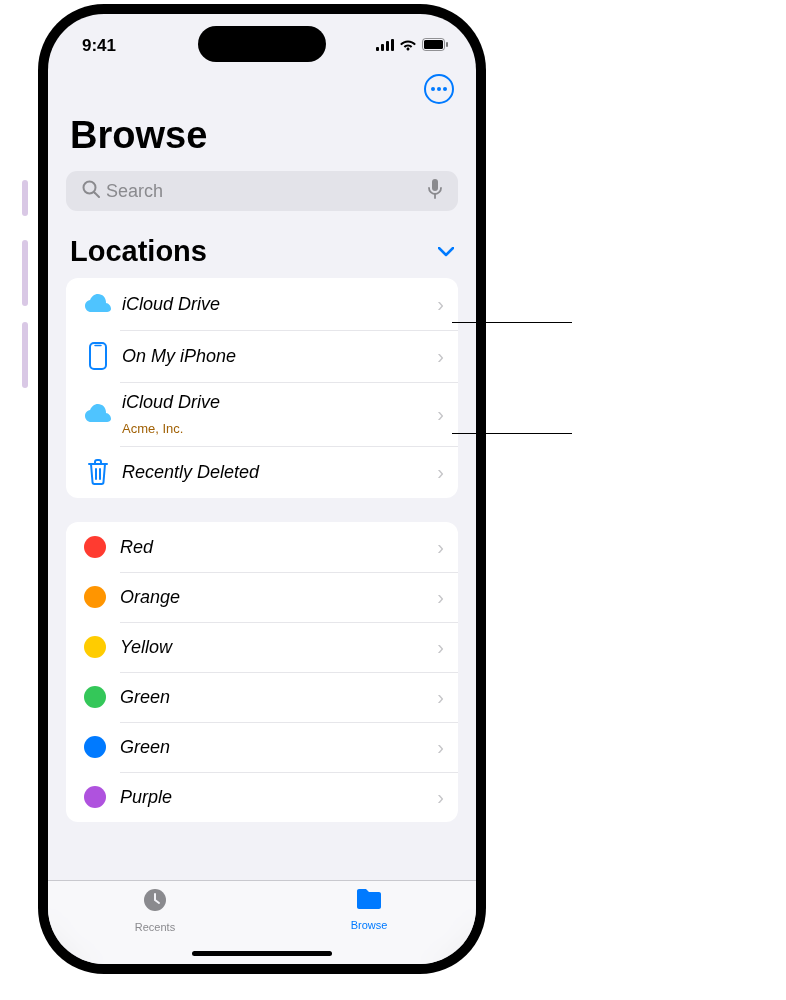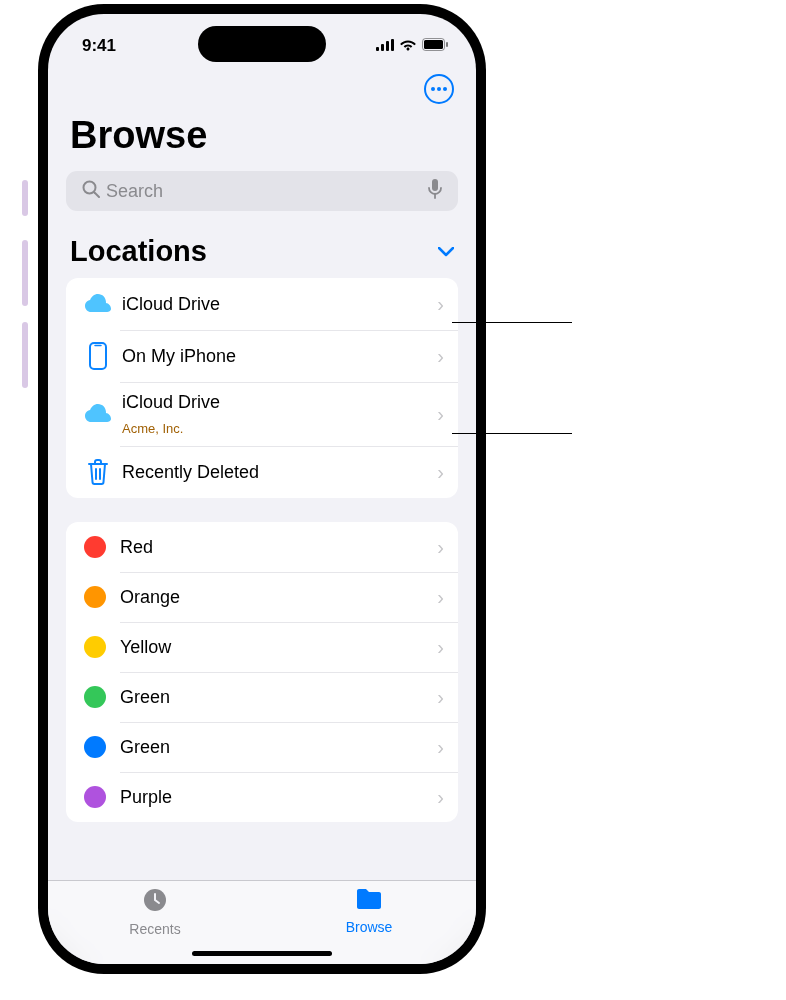--- a/index.html
+++ b/index.html
@@ -128,21 +128,21 @@
   .row-icon {
     width: 36px;
     height: 32px;
     display: flex;
     align-items: center;
     justify-content: center;
     margin-right: 6px;
     font-size: 24px;
   }
   .row-text { flex: 1; display: flex; flex-direction: column; }
-  .row-label { font-size: 18px; color: #000; }
+  .row-label { font-size: 18px; color: #000; font-style: italic; }
   .row-sub { font-size: 13px; color: #a16207; margin-top: 8px; }
   .row-chevron { color: #c6c6c9; font-size: 20px; font-weight: 300; }
   .tag-dot {
     width: 22px;
     height: 22px;
     border-radius: 50%;
     margin-left: 4px;
     margin-right: 14px;
   }
   .tab-bar {
@@ -156,21 +156,21 @@
     display: flex;
     justify-content: space-around;
     padding-top: 6px;
     backdrop-filter: blur(10px);
   }
   .tab-item {
     display: flex;
     flex-direction: column;
     align-items: center;
     gap: 2px;
-    font-size: 14px;
+    font-size: 11px;
     color: #8a8a8e;
     cursor: pointer;
     width: 120px;
   }
   .tab-item.active { color: #007aff; }
   .tab-icon { font-size: 24px; }
   .home-indicator {
     position: absolute;
     bottom: 8px;
     left: 50%;

